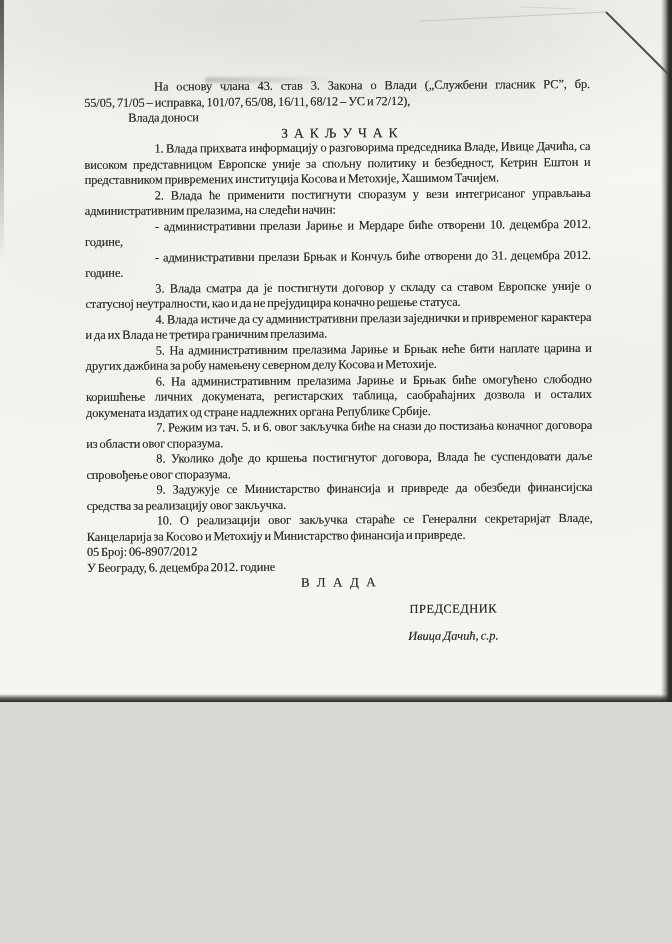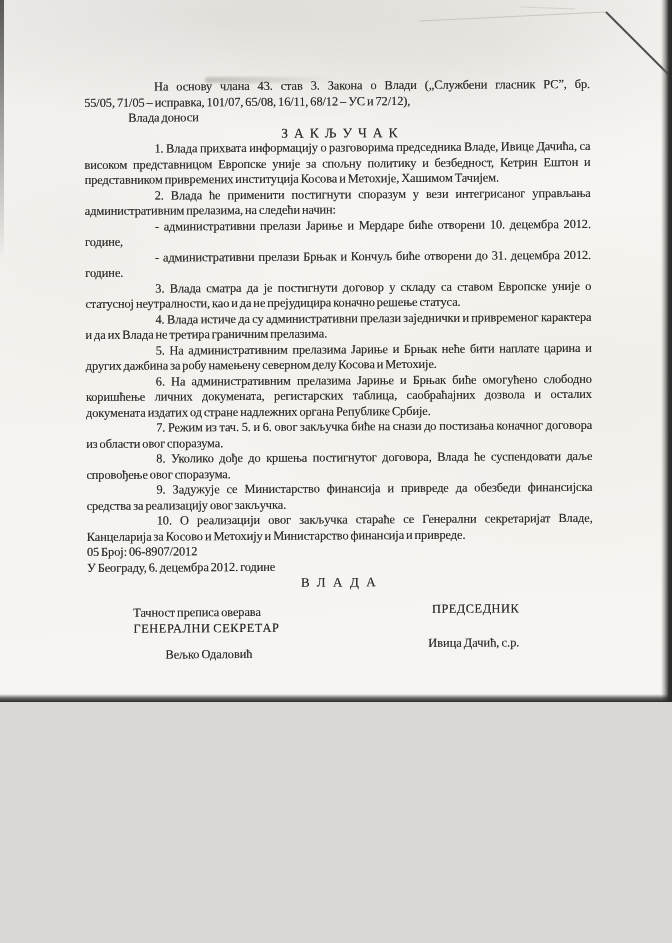--- a/index.html
+++ b/index.html
@@ -26,22 +26,22 @@
   .cont{text-align:left;}
   .preamble{margin-top:9px;padding-left:44px;}
   .title{margin-top:13px;margin-bottom:2px;text-align:center;letter-spacing:6px;font-size:13.5px;padding-left:10px;}
   .para{margin-top:7px;text-indent:70px;text-align:justify;}
   .meta{margin-top:19px;}
   .gov{margin-top:10px;text-align:center;letter-spacing:7.5px;font-size:13px;padding-left:4px;}
   .sig-row{position:relative;height:130px;}
   .attest{position:absolute;left:46px;top:14px;}
   .attest .role{letter-spacing:.6px;margin-top:1px;}
   .attest .name{margin-top:10px;padding-left:32px;}
-  .president{position:absolute;left:300px;top:12px;width:132px;text-align:right;letter-spacing:.5px;}
-  .president .name{margin-top:19px;letter-spacing:0;}
+  .president{position:absolute;left:300px;top:12px;width:132px;text-align:center;letter-spacing:.5px;}
+  .president .name{margin-top:12px;letter-spacing:0;font-style:italic;}
   
   .stamp{position:absolute;left:92px;top:712px;width:112px;height:112px;z-index:3;
          mix-blend-mode:multiply;opacity:.82;}
   .signature{position:absolute;left:128px;top:733px;width:210px;height:115px;z-index:4;
          mix-blend-mode:multiply;opacity:.9;}
   .fold{position:absolute;left:0;top:0;width:672px;height:943px;z-index:5;pointer-events:none;}
   .edge-right{position:absolute;right:0;top:0;width:11px;height:943px;z-index:6;
       background:linear-gradient(to right, rgba(60,60,56,0) 0%, rgba(110,108,102,.55) 35%, #323230 72%, #2a2a28 100%);}
   .edge-bottom{position:absolute;left:0;bottom:0;width:672px;height:8px;z-index:6;
       background:linear-gradient(to bottom, rgba(46,46,44,0) 0%, rgba(46,46,44,.75) 55%, #2b2b29 100%);}
@@ -82,25 +82,20 @@
     <p class="para">10. О реализацији овог закључка стараће се Генерални секретаријат Владе, Канцеларија за Косово и Метохију и Министарство финансија и привреде.</p>
 
     <div class="meta">
       <p>05 Број: 06-8907/2012</p>
       <p>У Београду, 6. децембра 2012. године</p>
     </div>
 
     <p class="gov">ВЛАДА</p>
 
     <div class="sig-row">
-      <div class="attest">
-        <p>Тачност преписа оверава</p>
-        <p class="role">ГЕНЕРАЛНИ СЕКРЕТАР</p>
-        <p class="name">Вељко Одаловић</p>
-      </div>
       <div class="president">
         <p>ПРЕДСЕДНИК</p>
         <p class="name">Ивица Дачић, с.р.</p>
       </div>
     </div>
   </div>
 
   <svg class="stamp" viewBox="0 0 112 112">
     <g fill="none" stroke="#57544d">
       <circle cx="56" cy="56" r="52" stroke-width="2.2"></circle>

